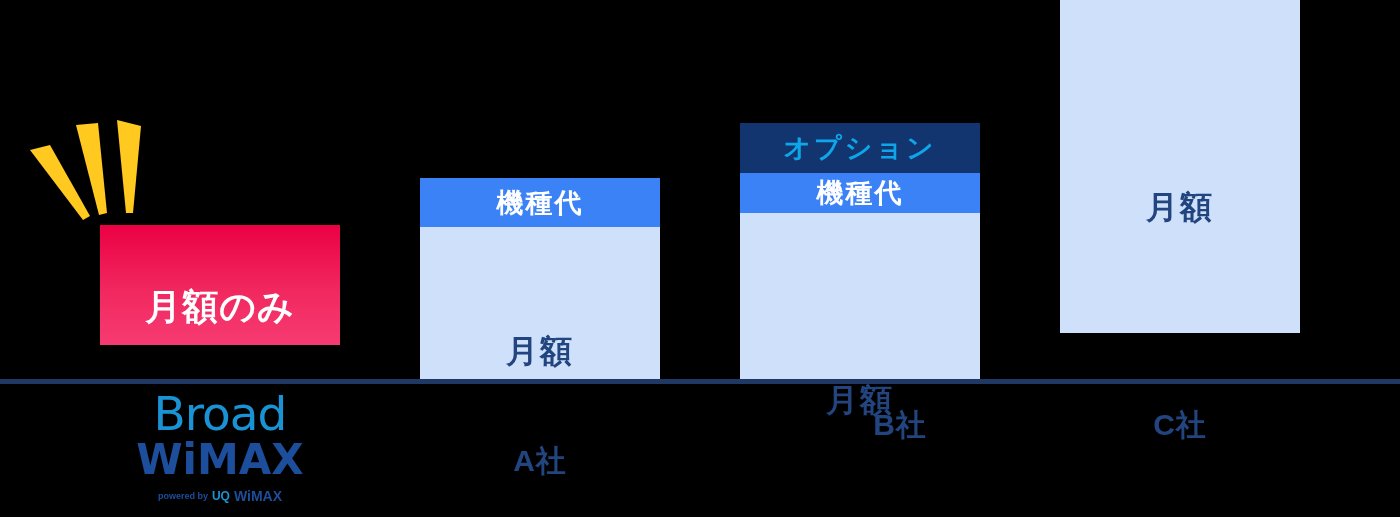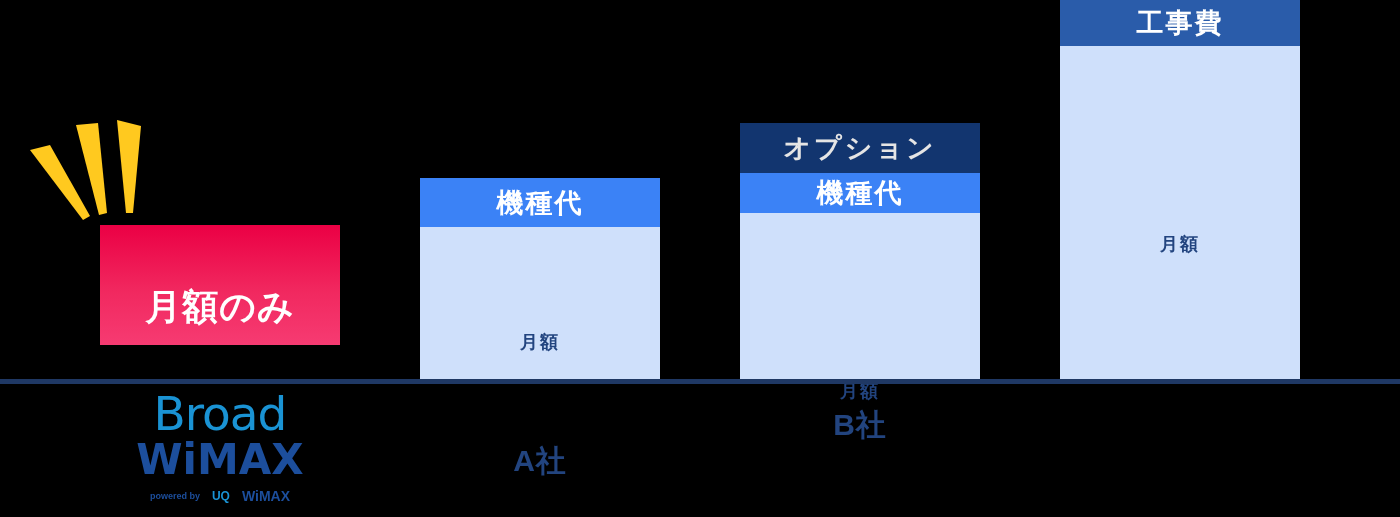--- a/index.html
+++ b/index.html
@@ -63,21 +63,21 @@
 
   
   .bar-a { left: 420px; top: 178px; height: 201px; }
   
   .bar-b { left: 740px; top: 123px; height: 256px; }
   
   .bar-c { left: 1060px; top: 0px;  height: 379px; }
 
   .seg-option {
     background: #12356f;
-    color: #e5e5e5;
+    color: #0ea5e9;
     font-size: 27px;
     font-weight: bold;
     letter-spacing: 3px;
   }
   .seg-device {
     background: #3b82f6;
     color: #ffffff;
     font-size: 27px;
     font-weight: bold;
     letter-spacing: 2px;
@@ -85,21 +85,21 @@
   .seg-setup {
     background: #2a5caa;
     color: #ffffff;
     font-size: 27px;
     font-weight: bold;
     letter-spacing: 2px;
   }
   .seg-monthly {
     background: #cfe0fb;
     color: #22447f;
-    font-size: 18px;
+    font-size: 32px;
     font-weight: bold;
     letter-spacing: 2px;
   }
 
   
   .a-device  { height: 49px; }
   .a-month   { height: 152px; }
   .b-option  { height: 58px; }
   .b-device  { height: 46px; }
   .b-month   { height: 152px; }
@@ -117,21 +117,21 @@
     position: absolute;
     top: 405px;
     width: 240px;
     text-align: center;
     color: #22447f;
     font-size: 30px;
     font-weight: bold;
     letter-spacing: 1px;
   }
   .cat-a { left: 420px; margin-top: 36px; }
-  .cat-b { left: 740px; }
+  .cat-b { left: 780px; }
   .cat-c { left: 1060px; }
 
   
   .logo-wrap {
     position: absolute;
     left: 100px;
     top: 390px;
     width: 240px;
     text-align: center;
     line-height: 1;
@@ -153,21 +153,21 @@
   }
   .logo-powered {
     margin-top: 8px;
     font-size: 10px;
     font-weight: bold;
     color: #1c4e9c;
     letter-spacing: 0px;
     display: flex;
     align-items: center;
     justify-content: center;
-    gap: 12px;
+    gap: 4px;
   }
   .logo-powered .pb { color:#1c4e9c; font-size:9px; }
   .logo-powered .uq { color:#1a93d4; font-size:12px; font-weight:bold; }
   .logo-powered .uqw { color:#1c4e9c; font-size:14px; font-weight:bold; }
 
   
   .burst {
     position: absolute;
     left: 10px;
     top: 108px;
@@ -198,28 +198,28 @@
     <div class="seg seg-monthly a-month">月額</div>
   </div>
 
   <div class="bar bar-b">
     <div class="seg seg-option b-option">オプション</div>
     <div class="seg seg-device b-device">機種代</div>
     <div class="seg seg-monthly b-month">月額</div>
   </div>
 
   <div class="bar bar-c">
-    <div class="seg seg-setup c-setup">工事費</div>
     <div class="seg seg-monthly c-month">月額</div>
   </div>
 
   <div class="axis-line"></div>
 
   <div class="cat-label cat-a">A社</div>
   <div class="cat-label cat-b">B社</div>
+  <div class="cat-label cat-c">C社</div>
 
   <div class="logo-wrap">
     <div class="logo-broad">Broad</div>
     <div class="logo-wimax">WiMAX</div>
     <div class="logo-powered">
       <span class="pb">powered by</span>
       <span class="uq">UQ</span>
       <span class="uqw">WiMAX</span>
     </div>
   </div>

